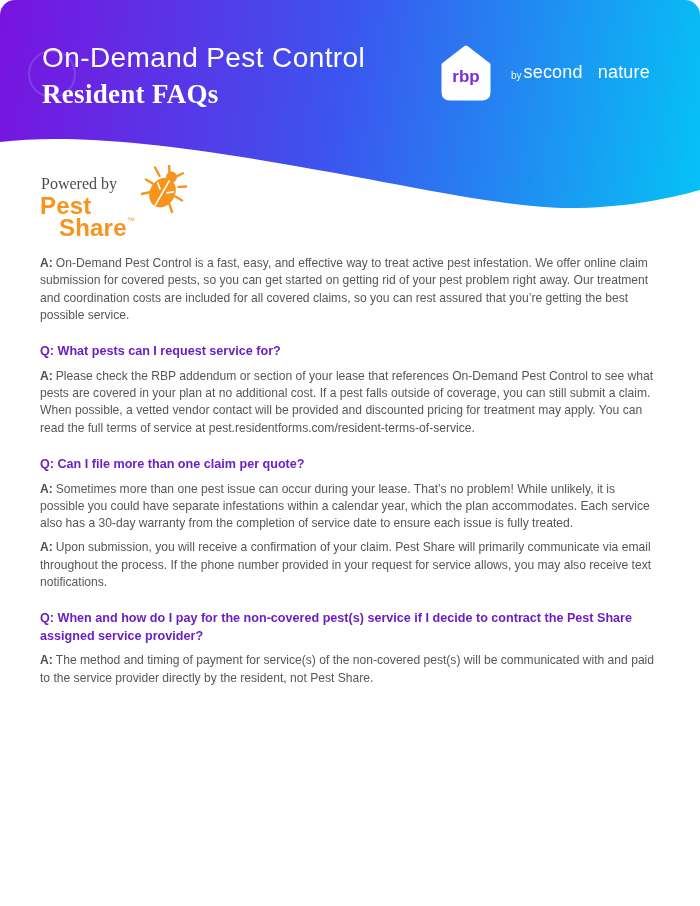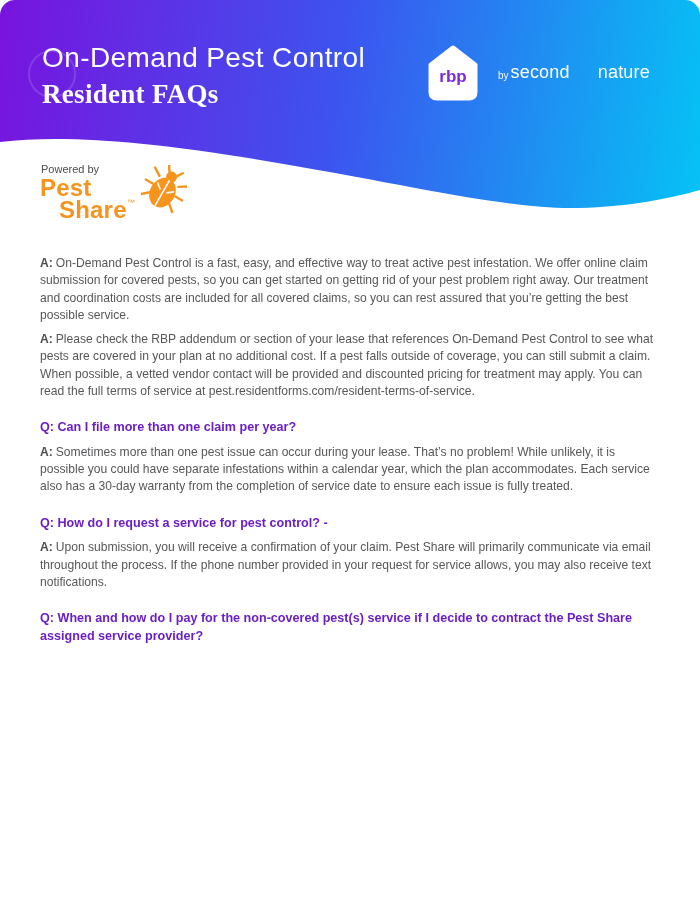--- a/index.html
+++ b/index.html
@@ -11,26 +11,26 @@
   .wave{position:absolute;left:0;bottom:0;width:700px;height:92px;display:block;}
   .ring{position:absolute;left:28px;top:50px;width:44px;height:44px;border:2px solid rgba(255,255,255,0.14);border-radius:50%;}
   .head-text{position:absolute;left:42px;top:42px;color:#fff;}
   .title{margin:0;font-size:28px;font-weight:500;letter-spacing:0.4px;line-height:1.15;}
   .subtitle{margin:6px 0 0;font-size:27px;font-weight:700;letter-spacing:0.3px;line-height:1.1;font-family:Liberation Serif, serif;}
 
   .rbp-wrap{position:absolute;top:42px;right:50px;display:flex;align-items:center;gap:16px;}
   .sn{display:flex;align-items:flex-end;color:#fff;}
   .by{font-size:10px;font-weight:400;margin-top:3px;margin-right:2px;opacity:.95;}
   .sn-stack{display:flex;flex-direction:row;font-size:18px;font-weight:400;line-height:0.86;letter-spacing:0.2px;}
-  .sn-n{margin-left:28px;}
+  .sn-n{margin-left:15px;}
 
   
   .powered{position:absolute;left:40px;top:163px;display:flex;align-items:flex-start;}
   .ps-text{display:flex;flex-direction:column;}
-  .ps-powered{font-size:11px;color:#4b4b4d;margin:0 0 2px 1px;}
+  .ps-powered{font-size:16px;color:#4b4b4d;margin:12px 0 2px 1px;font-family:Liberation Serif, serif;}
   .ps-line1,.ps-line2{font-size:24px;font-weight:700;color:#F7941D;line-height:0.92;letter-spacing:0.2px;margin:0;}
   .ps-line2{padding-left:19px;}
   .tm{font-size:8px;vertical-align:top;font-weight:400;}
   .bug{margin-left:6px;margin-top:2px;}
 
   
   .main{position:absolute;left:40px;top:248px;width:622px;}
   .faq h3{color:#6B1FC4;font-size:12.6px;font-weight:700;line-height:1.4;margin:19px 0 0;}
   .faq:first-child h3{margin-top:0;}
   .faq p{color:#57575A;font-size:12.1px;font-weight:400;line-height:1.43;margin:7px 0 0;}
@@ -96,37 +96,38 @@
     </svg>
   </div>
 
   <div class="main">
 
     <section class="faq">
       <p><strong class="a-prefix">A:</strong><span>On-Demand Pest Control is a fast, easy, and effective way to treat active pest infestation. We offer online claim submission for covered pests, so you can get started on getting rid of your pest problem right away. Our treatment and coordination costs are included for all covered claims, so you can rest assured that you’re getting the best possible service.</span></p>
     </section>
 
     <section class="faq">
+      <h3>Q: What pests can I request service for?</h3>
       <p><strong class="a-prefix">A:</strong><span>Please check the RBP addendum or section of your lease that references On-Demand Pest Control to see what pests are covered in your plan at no additional cost. If a pest falls outside of coverage, you can still submit a claim. When possible, a vetted vendor contact will be provided and discounted pricing for treatment may apply. You can read the full terms of service at pest.residentforms.com/resident-terms-of-service.</span></p>
     </section>
 
     <section class="faq">
-      <h3>Q: Can I file more than one claim per year?</h3>
+      <h3>Q: Can I file more than one claim per quote?</h3>
       <p><strong class="a-prefix">A:</strong><span>Sometimes more than one pest issue can occur during your lease. That’s no problem! While unlikely, it is possible you could have separate infestations within a calendar year, which the plan accommodates. Each service also has a 30-day warranty from the completion of service date to ensure each issue is fully treated.</span></p>
     </section>
 
     <section class="faq">
-      <h3>Q: How do I request a service for pest control? -</h3>
     </section>
 
     <section class="faq">
       <p><strong class="a-prefix">A:</strong><span>Upon submission, you will receive a confirmation of your claim. Pest Share will primarily communicate via email throughout the process. If the phone number provided in your request for service allows, you may also receive text notifications.</span></p>
     </section>
 
     <section class="faq">
     </section>
 
     <section class="faq">
       <h3>Q: When and how do I pay for the non-covered pest(s) service if I decide to contract the Pest Share assigned service provider?</h3>
+      <p><strong class="a-prefix">A:</strong><span>The method and timing of payment for service(s) of the non-covered pest(s) will be communicated with and paid to the service provider directly by the resident, not Pest Share.</span></p>
     </section>
 
   </div>
 </div>
 
 </body></html>

